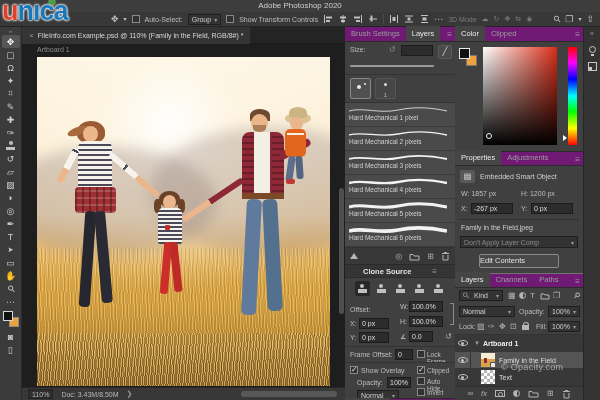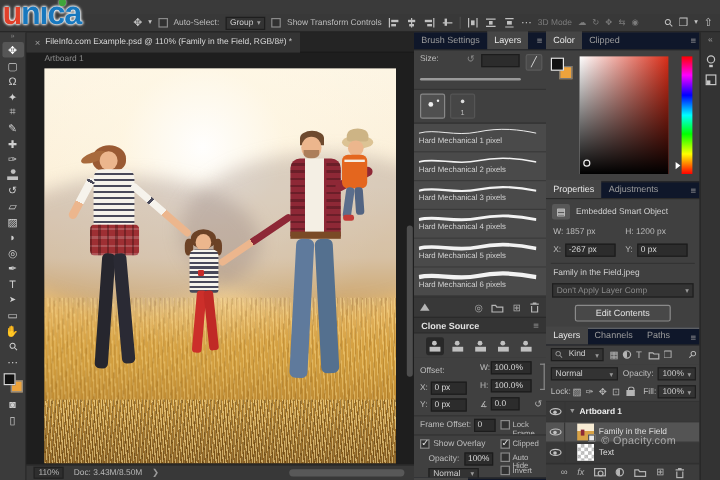--- a/index.html
+++ b/index.html
@@ -57,21 +57,21 @@
 #photo .front{position:absolute;left:0;bottom:0;width:100%;height:16%;z-index:6;
  background:repeating-linear-gradient(94deg,rgba(90,58,12,.5) 0 1px,rgba(0,0,0,0) 1px 3px),
  repeating-linear-gradient(84deg,rgba(255,230,160,.55) 0 1px,rgba(0,0,0,0) 1px 2px),
  linear-gradient(180deg,rgba(190,140,50,.2),rgba(130,88,28,.8))}
 .fig{position:absolute;z-index:3}
 .head{position:absolute;border-radius:50%;background:#ecb68d}
 .stripes{background:repeating-linear-gradient(180deg,#f6f3ec 0 3px,#49495a 3px 5px)}
 .gstripes{background:repeating-linear-gradient(180deg,#f6f3ec 0 2px,#49495a 2px 4px)}
 
 .pcol{position:absolute;top:27px;height:373px;background:#383838}
-.ptabs{position:relative;height:15px;background:#0f172a;display:flex;align-items:flex-end;font-size:7.5px;color:#9c9c9c;border-bottom:1px solid #2a2a2a}
+.ptabs{position:relative;height:15px;background:#701a75;display:flex;align-items:flex-end;font-size:7.5px;color:#9c9c9c;border-bottom:1px solid #2a2a2a}
 .ptab{padding:2px 6px 2px;height:15px;display:flex;align-items:center}
 .ptab.act{background:#454545;color:#e8e8e8}
 .pmenu{position:absolute;right:3px;top:3px;color:#9a9a9a;font-size:8px}
 .pbody{position:relative;background:#404040}
 .lbl{font-size:7px;color:#bdbdbd}
 .in{background:#2c2c2c;border:1px solid #1c1c1c;color:#dedede;font-size:7px;height:11px;padding:0 2px;font-family:"Liberation Sans",sans-serif}
 .eye{display:inline-block;width:10px;height:6px;border:1px solid #c2c2c2;border-radius:50%;position:relative}
 .eye:after{content:"";position:absolute;left:2.5px;top:0.5px;width:3px;height:3px;border-radius:50%;background:#c2c2c2}
 
 #brushlist .bitem{height:24px;background:#4a4a4a;border-bottom:1px solid #3a3a3a;padding:2px 4px 0}
@@ -101,20 +101,23 @@
 .libico{width:9px;height:9px;border:1px solid #c6c6c6;position:relative}
 .libico:after{content:"";position:absolute;left:0.5px;bottom:0.5px;width:3px;height:3px;background:#c6c6c6}
 #sitemark{position:absolute;left:501px;top:362px;z-index:55;font-size:9px;color:rgba(200,200,200,.75);letter-spacing:.3px}
 svg.mini{display:block}
 </style>
 </head>
 <body>
 
 <div id="app">
 
+  <div id="titlebar">
+    <div class="ttl">Adobe Photoshop 2020</div>
+  </div>
 
   <div id="logo">
     <span class="lu">u</span><span class="lb">n</span><span class="lb">ı</span><span class="lb">c</span><span class="lb">a</span>
     <span class="idot"></span>
   </div>
 
   <div id="optionsbar">
     <span style="width:100px;flex:none"></span>
     <span class="gicon">✥</span>
     <span class="gicon" style="font-size:6px">▾</span>
@@ -371,21 +374,21 @@
           </svg>
         </span>
       <span>⊞</span>
       <span>
           <svg class="mini" width="9" height="10">
             <path d="M1 2.5h7M3.5 2.5v-1h2v1M2 4v5h5V4" stroke="#b5b5b5" fill="none"></path>
           </svg>
         </span>
     </div>
 
-    <div style="height:14px;background:#343434;border-top:1px solid #2a2a2a;border-bottom:1px solid #2c2c2c;display:flex;align-items:center;padding:0 6px">
+    <div style="height:14px;background:#343434;border-top:1px solid #2a2a2a;border-bottom:1px solid #2c2c2c;display:flex;align-items:center;padding:0 18px">
       <b style="font-size:7.5px;color:#e2e2e2;font-weight:bold">Clone Source</b>
       <span style="margin-left:auto;color:#9a9a9a">≡</span>
     </div>
     <div class="pbody" style="height:20px;display:flex;gap:4px;justify-content:center;align-items:center">
       <span class="stampbtn act">
           <span class="stampico"></span>
         </span>
       <span class="stampbtn">
           <span class="stampico"></span>
         </span>
@@ -473,21 +476,21 @@
       <span class="lbl" style="position:absolute;left:6px;top:39px">X:</span>
       <input class="in" style="position: absolute; left: 16px; top: 37px; width: 42px;" value="-267 px">
       <span class="lbl" style="position:absolute;left:66px;top:39px">Y:</span>
       <input class="in" style="position: absolute; left: 76px; top: 37px; width: 42px;" value="0 px">
       <span style="position:absolute;left:4px;top:53px;width:120px;height:1px;background:#333"></span>
       <span class="lbl" style="position:absolute;left:6px;top:58px;color:#cfcfcf">Family in the Field.jpeg</span>
       <span class="dd" style="position:absolute;left:5px;top:70px;width:118px;height:12px;color:#8a8a8a">
           <span>Don't Apply Layer Comp</span>
           <span class="car">▾</span>
         </span>
-      <span style="position:absolute;left:24px;top:88px;width:80px;height:14px;border:1px solid #8a8a8a;border-radius:2px;background:#484848;color:#e2e2e2;font-size:7.5px;text-align:center;line-height:12px">Edit Contents</span>
+      <span style="position:absolute;left:24px;top:88px;width:80px;height:14px;border:1px solid #8a8a8a;border-radius:2px;background:#484848;color:#e2e2e2;font-size:7.5px;text-align:left;line-height:12px">Edit Contents</span>
     </div>
 
     <div class="ptabs" style="border-top:1px solid #737373">
       <span class="ptab act">Layers</span>
       <span class="ptab">Channels</span>
       <span class="ptab">Paths</span>
       <span class="pmenu">≡</span>
     </div>
     <div class="pbody" style="height:16px">
       <span class="dd" style="position:absolute;left:4px;top:2px;width:44px">

